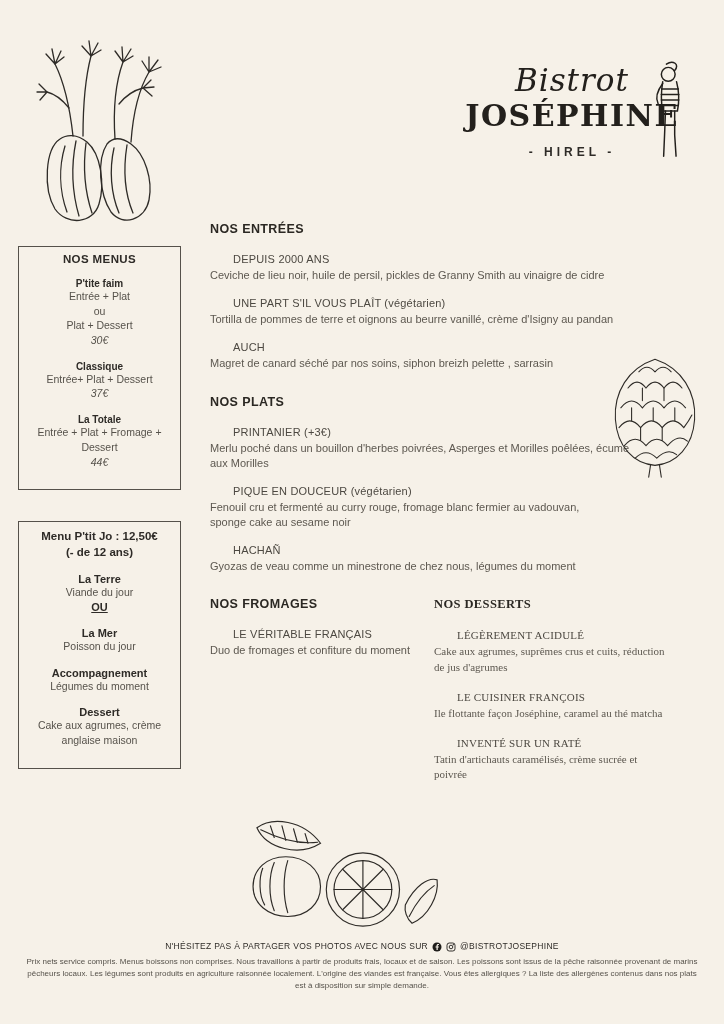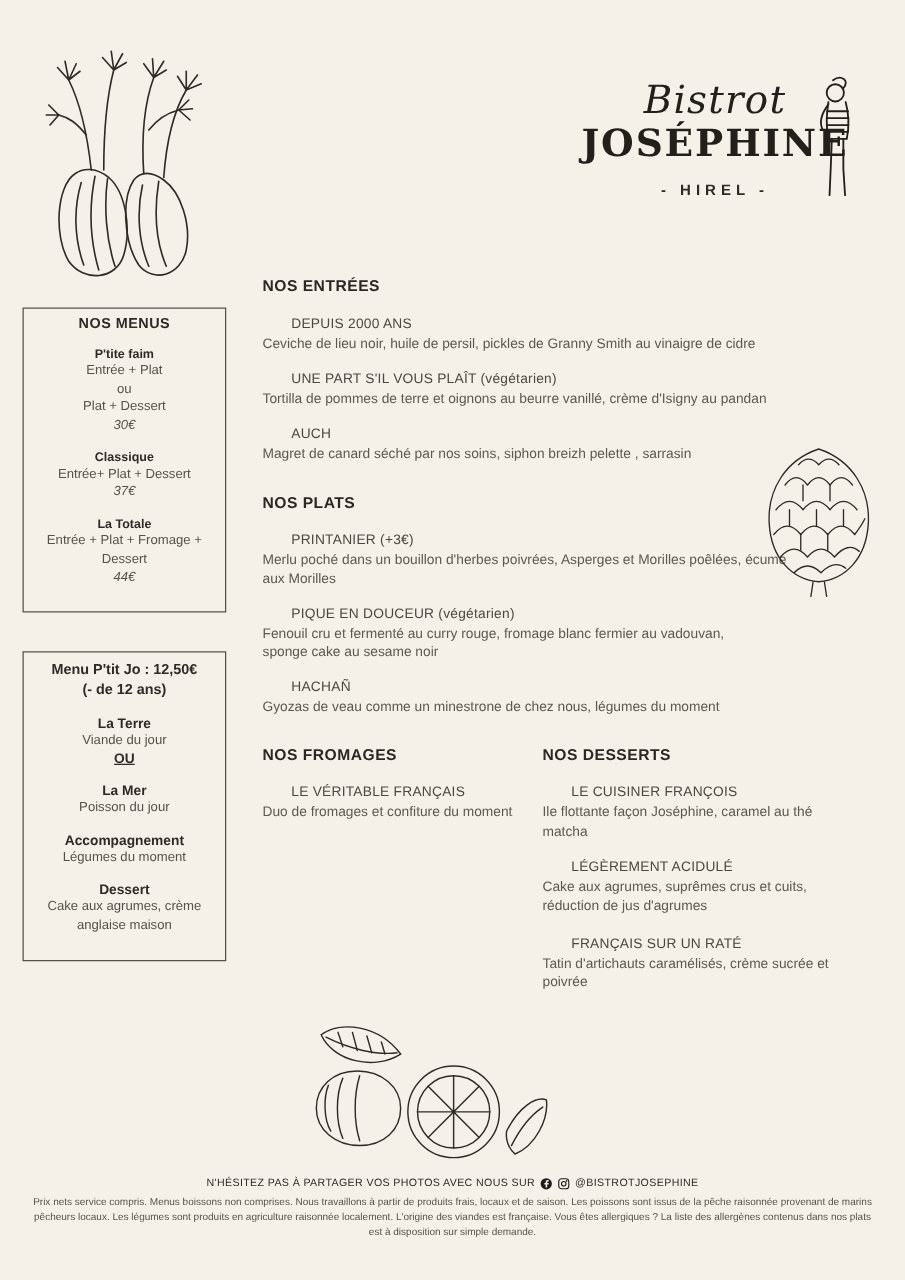--- a/index.html
+++ b/index.html
@@ -42,21 +42,21 @@
 
   
   .main { position:absolute; left:210px; top:222px; width:470px; }
   .section { margin-bottom:23px; }
   .section-title { font-weight:bold; font-size:12.5px; letter-spacing:.4px; color:#2b2823; margin-bottom:17px; }
   .dish { margin-bottom:14px; }
   .dish-name { font-size:11px; color:#4c4841; letter-spacing:.2px; margin-bottom:3px;padding-left:23px; }
   .dish-desc { font-size:11px; color:#5d5850; line-height:1.38; }
   .two-col { display:flex; gap:24px; }
   .col-fromages { width:200px; }
-  .col-desserts { width:232px; }
+  .col-desserts { width:232px;font-family:Liberation Serif, serif; }
 
   
   .footer-share {
     position:absolute; top:941px; left:0; width:724px; text-align:center;
     font-size:8.5px; letter-spacing:.3px; color:#2e2b27;
   }
   .footer-share .icon { display:inline-block; vertical-align:-2.5px; margin:0 1px; }
   .footer-legal {
     position:absolute; top:956px; left:22px; width:680px; text-align:center;
     font-size:8px; color:#56524b; line-height:1.5;
@@ -179,30 +179,30 @@
     <div class="two-col">
       <div class="col-fromages">
         <div class="section-title">NOS FROMAGES</div>
         <div class="dish">
           <div class="dish-name">LE VÉRITABLE FRANÇAIS</div>
           <div class="dish-desc">Duo de fromages et confiture du moment</div>
         </div>
       </div>
       <div class="col-desserts">
         <div class="section-title">NOS DESSERTS</div>
+        <div class="dish">
+          <div class="dish-name">LÉGÈREMENT ACIDULÉ</div>
+          <div class="dish-desc">Cake aux agrumes, suprêmes crus et cuits, réduction de jus d'agrumes</div>
+        </div>
         <div class="dish" style="margin-top:16px;">
           <div class="dish-name">LE CUISINER FRANÇOIS</div>
           <div class="dish-desc">Ile flottante façon Joséphine, caramel au thé matcha</div>
         </div>
-        <div class="dish">
-          <div class="dish-name">LÉGÈREMENT ACIDULÉ</div>
-          <div class="dish-desc">Cake aux agrumes, suprêmes crus et cuits, réduction de jus d'agrumes</div>
-        </div>
         <div class="dish" style="margin-top:16px;">
-          <div class="dish-name">FRANÇAIS SUR UN RATÉ</div>
+          <div class="dish-name">INVENTÉ SUR UN RATÉ</div>
           <div class="dish-desc">Tatin d'artichauts caramélisés, crème sucrée et poivrée</div>
         </div>
       </div>
     </div>
 
   </div>
 
   <svg class="illus illus-artichoke" viewBox="0 0 120 140">
     <g fill="none" stroke="#2e2b27" stroke-width="1.2" stroke-linecap="round">
       <path d="M60 8 C30 18 14 45 16 75 C18 105 36 124 60 126 C84 124 102 105 104 75 C106 45 90 18 60 8 Z"></path>

